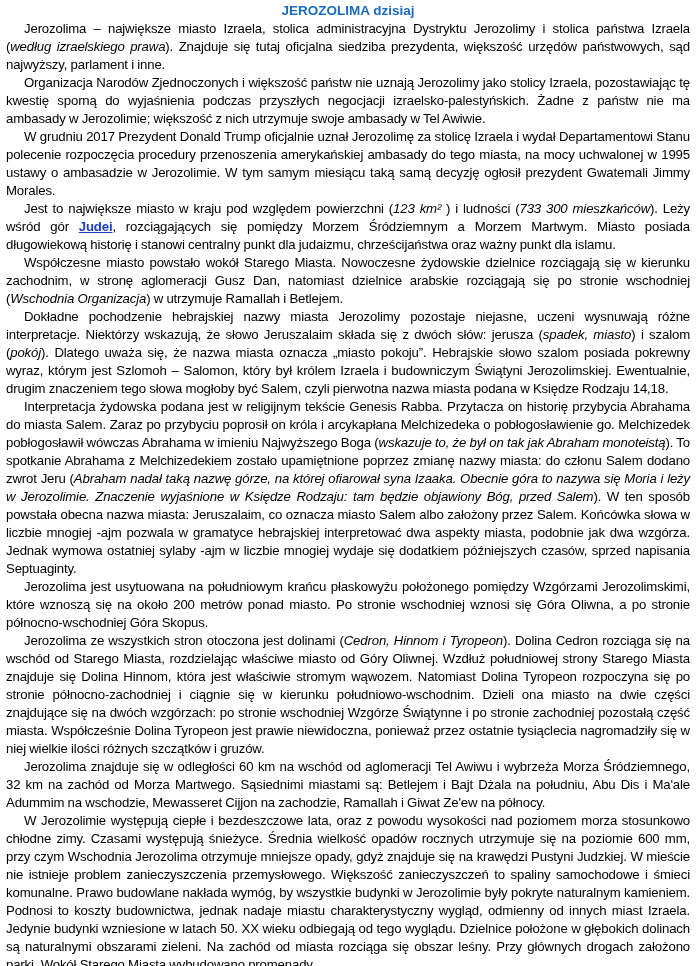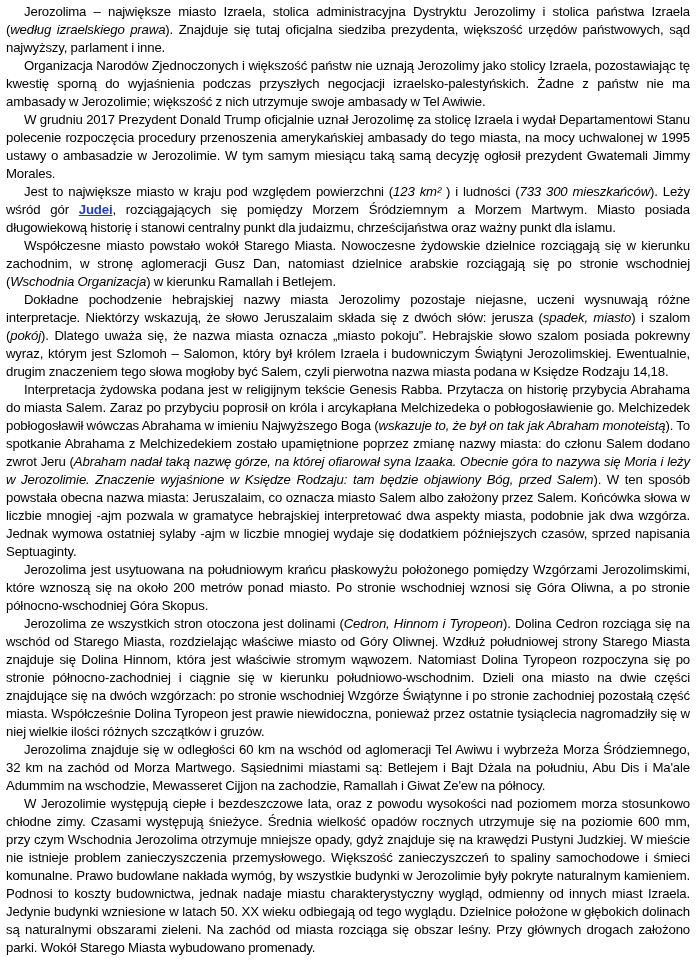--- a/index.html
+++ b/index.html
@@ -39,26 +39,27 @@
     .para i { }
     .para a.link {
       color: #1f3fbf;
       font-weight: bold;
     }
   </style>
 </head>
 <body>
 
 <div class="page">
+  <h1 class="title" style="color: rgb(26, 107, 191);">JEROZOLIMA dzisiaj</h1>
   <div id="article">
       <p class="para"><span>Jerozolima – największe miasto Izraela, stolica administracyjna Dystryktu Jerozolimy i stolica państwa Izraela (</span><i>według izraelskiego prawa</i><span>). Znajduje się tutaj oficjalna siedziba prezydenta, większość urzędów państwowych, sąd najwyższy, parlament i inne.</span></p>
       <p class="para"><span>Organizacja Narodów Zjednoczonych i większość państw nie uznają Jerozolimy jako stolicy Izraela, pozostawiając tę kwestię sporną do wyjaśnienia podczas przyszłych negocjacji izraelsko-palestyńskich. Żadne z państw nie ma ambasady w Jerozolimie; większość z nich utrzymuje swoje ambasady w Tel Awiwie.</span></p>
       <p class="para"><span>W grudniu 2017 Prezydent Donald Trump oficjalnie uznał Jerozolimę za stolicę Izraela i wydał Departamentowi Stanu polecenie rozpoczęcia procedury przenoszenia amerykańskiej ambasady do tego miasta, na mocy uchwalonej w 1995 ustawy o ambasadzie w Jerozolimie. W tym samym miesiącu taką samą decyzję ogłosił prezydent Gwatemali Jimmy Morales.</span></p>
       <p class="para"><span>Jest to największe miasto w kraju pod względem powierzchni (</span><i>123 km²</i><span> ) i ludności (</span><i>733 300 mieszkańców</i><span>). Leży wśród gór </span><a class="link" href="#" style="color: rgb(31, 63, 191);">Judei</a><span>, rozciągających się pomiędzy Morzem Śródziemnym a Morzem Martwym. Miasto posiada długowiekową historię i stanowi centralny punkt dla judaizmu, chrześcijaństwa oraz ważny punkt dla islamu.</span></p>
-      <p class="para"><span>Współczesne miasto powstało wokół Starego Miasta. Nowoczesne żydowskie dzielnice rozciągają się w kierunku zachodnim, w stronę aglomeracji Gusz Dan, natomiast dzielnice arabskie rozciągają się po stronie wschodniej (</span><i>Wschodnia Organizacja</i><span>) w kierunku Ramallah i Betlejem.</span></p>
+      <p class="para"><span>Współczesne miasto powstało wokół Starego Miasta. Nowoczesne żydowskie dzielnice rozciągają się w kierunku zachodnim, w stronę aglomeracji Gusz Dan, natomiast dzielnice arabskie rozciągają się po stronie wschodniej (</span><i>Wschodnia Organizacja</i><span>) w utrzymuje Ramallah i Betlejem.</span></p>
       <p class="para"><span>Dokładne pochodzenie hebrajskiej nazwy miasta Jerozolimy pozostaje niejasne, uczeni wysnuwają różne interpretacje. Niektórzy wskazują, że słowo Jeruszalaim składa się z dwóch słów: jerusza (</span><i>spadek, miasto</i><span>) i szalom (</span><i>pokój</i><span>). Dlatego uważa się, że nazwa miasta oznacza „miasto pokoju”. Hebrajskie słowo szalom posiada pokrewny wyraz, którym jest Szlomoh – Salomon, który był królem Izraela i budowniczym Świątyni Jerozolimskiej. Ewentualnie, drugim znaczeniem tego słowa mogłoby być Salem, czyli pierwotna nazwa miasta podana w Księdze Rodzaju 14,18.</span></p>
       <p class="para"><span>Interpretacja żydowska podana jest w religijnym tekście Genesis Rabba. Przytacza on historię przybycia Abrahama do miasta Salem. Zaraz po przybyciu poprosił on króla i arcykapłana Melchizedeka o pobłogosławienie go. Melchizedek pobłogosławił wówczas Abrahama w imieniu Najwyższego Boga (</span><i>wskazuje to, że był on tak jak Abraham monoteistą</i><span>). To spotkanie Abrahama z Melchizedekiem zostało upamiętnione poprzez zmianę nazwy miasta: do członu Salem dodano zwrot Jeru (</span><i>Abraham nadał taką nazwę górze, na której ofiarował syna Izaaka. Obecnie góra to nazywa się Moria i leży w Jerozolimie. Znaczenie wyjaśnione w Księdze Rodzaju: tam będzie objawiony Bóg, przed Salem</i><span>). W ten sposób powstała obecna nazwa miasta: Jeruszalaim, co oznacza miasto Salem albo założony przez Salem. Końcówka słowa w liczbie mnogiej -ajm pozwala w gramatyce hebrajskiej interpretować dwa aspekty miasta, podobnie jak dwa wzgórza. Jednak wymowa ostatniej sylaby -ajm w liczbie mnogiej wydaje się dodatkiem późniejszych czasów, sprzed napisania Septuaginty.</span></p>
       <p class="para"><span>Jerozolima jest usytuowana na południowym krańcu płaskowyżu położonego pomiędzy Wzgórzami Jerozolimskimi, które wznoszą się na około 200 metrów ponad miasto. Po stronie wschodniej wznosi się Góra Oliwna, a po stronie północno-wschodniej Góra Skopus.</span></p>
       <p class="para"><span>Jerozolima ze wszystkich stron otoczona jest dolinami (</span><i>Cedron, Hinnom i Tyropeon</i><span>). Dolina Cedron rozciąga się na wschód od Starego Miasta, rozdzielając właściwe miasto od Góry Oliwnej. Wzdłuż południowej strony Starego Miasta znajduje się Dolina Hinnom, która jest właściwie stromym wąwozem. Natomiast Dolina Tyropeon rozpoczyna się po stronie północno-zachodniej i ciągnie się w kierunku południowo-wschodnim. Dzieli ona miasto na dwie części znajdujące się na dwóch wzgórzach: po stronie wschodniej Wzgórze Świątynne i po stronie zachodniej pozostałą część miasta. Współcześnie Dolina Tyropeon jest prawie niewidoczna, ponieważ przez ostatnie tysiąclecia nagromadziły się w niej wielkie ilości różnych szczątków i gruzów.</span></p>
       <p class="para"><span>Jerozolima znajduje się w odległości 60 km na wschód od aglomeracji Tel Awiwu i wybrzeża Morza Śródziemnego, 32 km na zachód od Morza Martwego. Sąsiednimi miastami są: Betlejem i Bajt Dżala na południu, Abu Dis i Ma'ale Adummim na wschodzie, Mewasseret Cijjon na zachodzie, Ramallah i Giwat Ze'ew na północy.</span></p>
       <p class="para"><span>W Jerozolimie występują ciepłe i bezdeszczowe lata, oraz z powodu wysokości nad poziomem morza stosunkowo chłodne zimy. Czasami występują śnieżyce. Średnia wielkość opadów rocznych utrzymuje się na poziomie 600 mm, przy czym Wschodnia Jerozolima otrzymuje mniejsze opady, gdyż znajduje się na krawędzi Pustyni Judzkiej. W mieście nie istnieje problem zanieczyszczenia przemysłowego. Większość zanieczyszczeń to spaliny samochodowe i śmieci komunalne. Prawo budowlane nakłada wymóg, by wszystkie budynki w Jerozolimie były pokryte naturalnym kamieniem. Podnosi to koszty budownictwa, jednak nadaje miastu charakterystyczny wygląd, odmienny od innych miast Izraela. Jedynie budynki wzniesione w latach 50. XX wieku odbiegają od tego wyglądu. Dzielnice położone w głębokich dolinach są naturalnymi obszarami zieleni. Na zachód od miasta rozciąga się obszar leśny. Przy głównych drogach założono parki. Wokół Starego Miasta wybudowano promenady.</span></p>
     </div>
 </div>
 
 </body></html>

